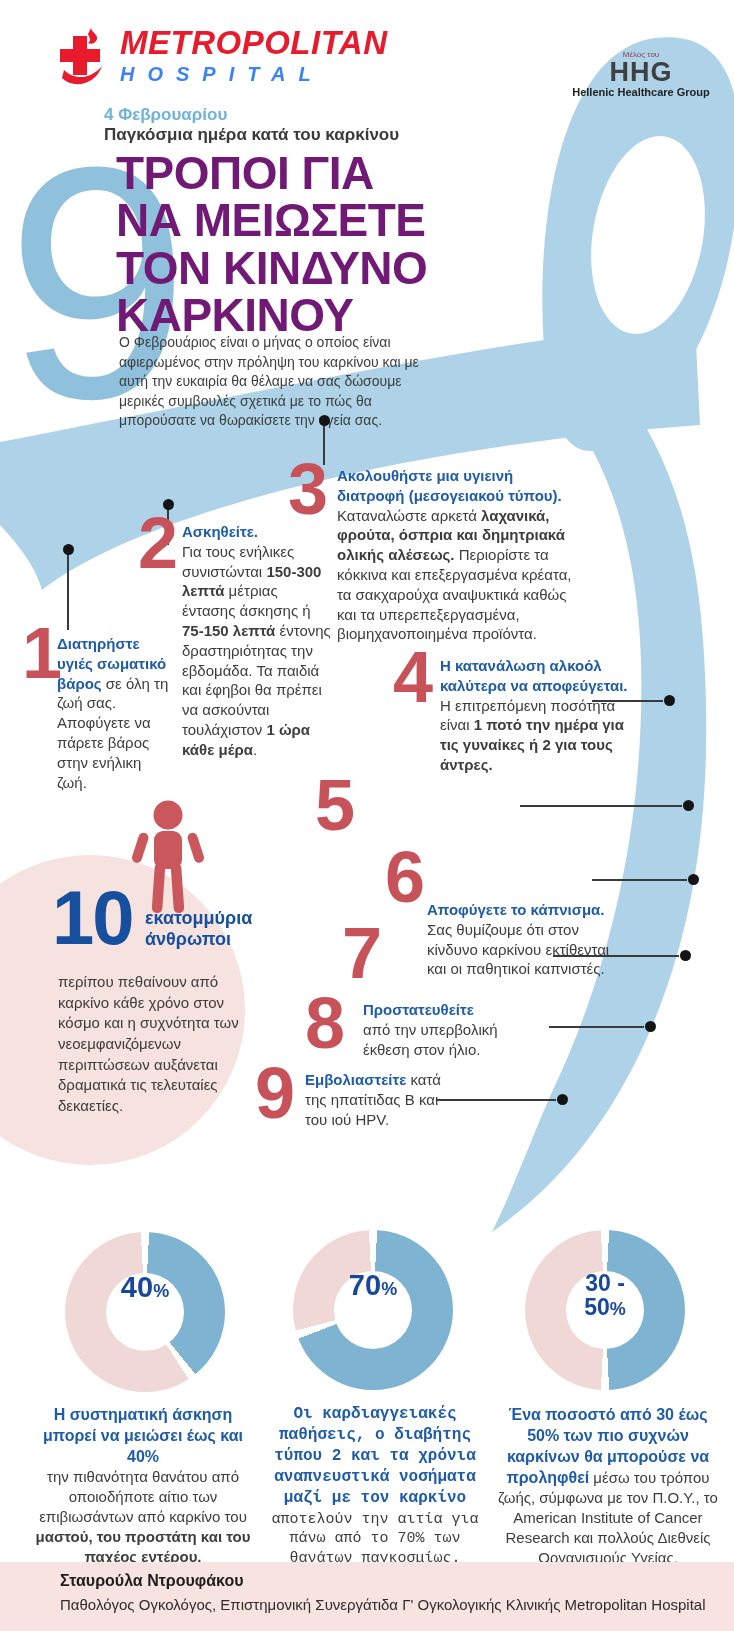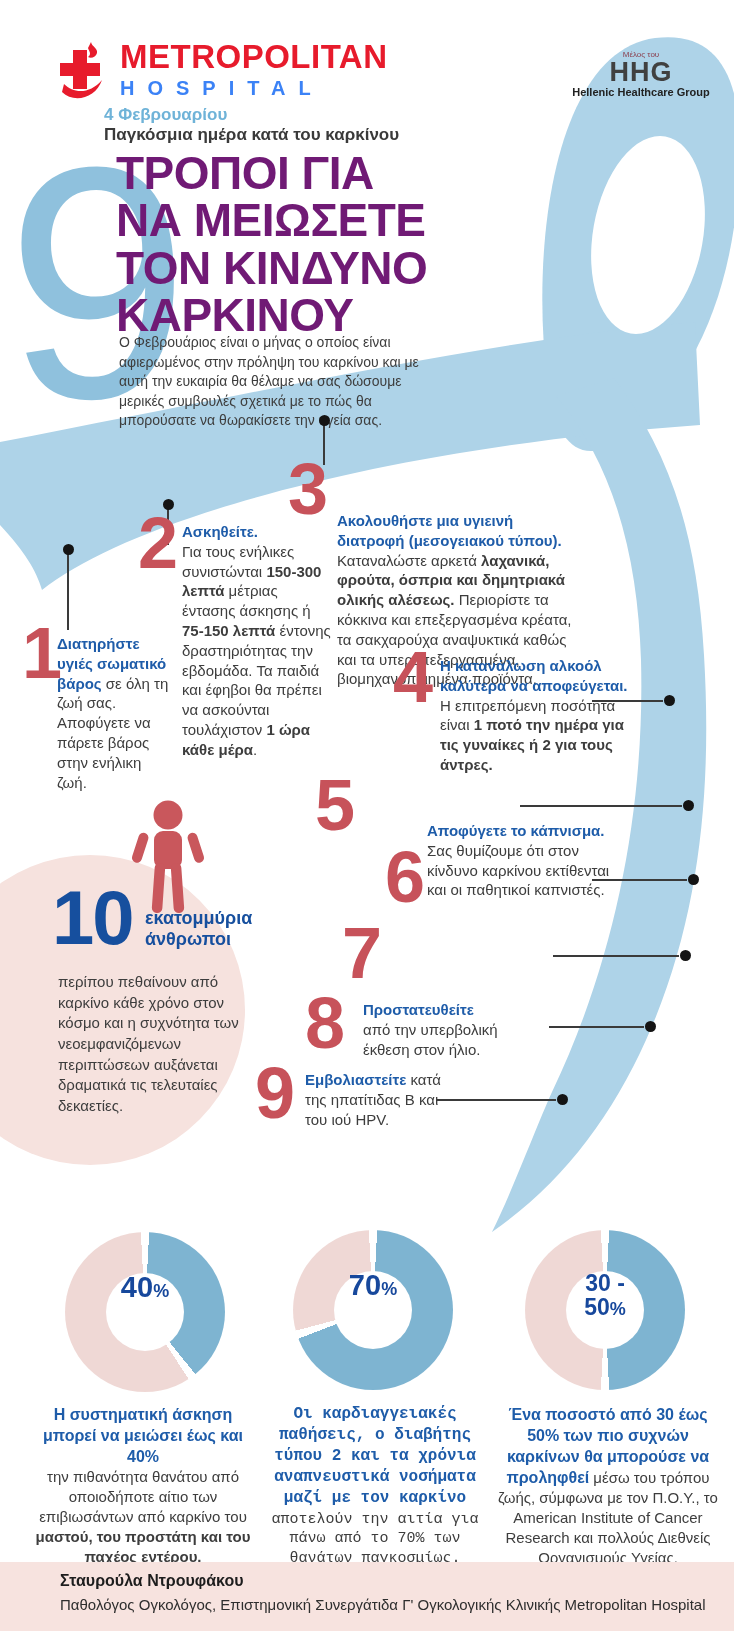--- a/index.html
+++ b/index.html
@@ -1,20 +1,20 @@
 <!DOCTYPE html>
 <html><head>
 <meta charset="utf-8">
 <style>
   html,body{margin:0;padding:0;background:#ffffff;}
   body{font-family:"Liberation Sans",sans-serif;}
   #page{position:relative;width:734px;height:1631px;margin:0 auto;background:#fff;overflow:hidden;}
   .abs{position:absolute;}
   
-  #brand-block{left:58px;top:40px;display:flex;gap:10px;}
+  #brand-block{left:58px;top:26px;display:flex;gap:10px;font-style:italic;}
   #brand-text .brand{font-size:33px;font-weight:bold;color:#e71b2c;letter-spacing:.5px;line-height:1;}
   #brand-text .brand-sub{font-size:20px;font-weight:bold;color:#3b82f6;letter-spacing:13px;margin-top:5px;line-height:1;}
   #hhg{left:556px;top:50px;width:170px;text-align:center;line-height:1.15;}
   #hhg .member{font-size:8px;color:#8a3d4c;}
   #hhg .abbr{font-size:27px;font-weight:bold;color:#404040;letter-spacing:1px;line-height:1;}
   #hhg .full{font-size:11px;font-weight:bold;color:#222;}
   
   #big9{left:6px;top:118px;font-size:330px;line-height:1;color:#8fc1dd;font-weight:400;z-index:1;}
   #date-line{left:104px;top:105px;font-size:17px;font-weight:bold;color:#6fb3d8;z-index:2;}
   #occasion-line{left:104px;top:125px;font-size:17px;font-weight:bold;color:#3a3a3a;z-index:2;}
@@ -121,33 +121,33 @@
   <div class="abs tip-body" style="left:57px;top:634px;width:112px;">
     <span class="t-blue">Διατηρήστε υγιές σωματικό βάρος</span><span> σε όλη τη ζωή σας. Αποφύγετε να πάρετε βάρος στην ενήλικη ζωή.</span>
   </div>
 
   <div class="abs tip-num" style="left:138px;top:512px;">2</div>
   <div class="abs tip-body" style="left:182px;top:522px;width:152px;">
     <span class="t-blue block">Ασκηθείτε.</span><span>Για τους ενήλικες συνιστώνται </span><span class="t-bold">150-300 λεπτά</span><span> μέτριας έντασης άσκησης ή </span><span class="t-bold">75-150 λεπτά</span><span> έντονης δραστηριότητας την εβδομάδα. Τα παιδιά και έφηβοι θα πρέπει να ασκούνται τουλάχιστον </span><span class="t-bold">1 ώρα κάθε μέρα</span><span>.</span>
   </div>
 
   <div class="abs tip-num" style="left:288px;top:458px;">3</div>
-  <div class="abs tip-body" style="left:337px;top:466px;width:235px;margin-top:45px;">
+  <div class="abs tip-body" style="left:337px;top:466px;width:235px;">
     <span class="t-blue block">Ακολουθήστε μια υγιεινή διατροφή (μεσογειακού τύπου).</span><span>Καταναλώστε αρκετά </span><span class="t-bold">λαχανικά, φρούτα, όσπρια και δημητριακά ολικής αλέσεως.</span><span> Περιορίστε τα κόκκινα και επεξεργασμένα κρέατα, τα σακχαρούχα αναψυκτικά καθώς και τα υπερεπεξεργασμένα, βιομηχανοποιημένα προϊόντα.</span>
   </div>
 
   <div class="abs tip-num" style="left:393px;top:646px;">4</div>
   <div class="abs tip-body" style="left:440px;top:656px;width:195px;">
     <span class="t-blue block">Η κατανάλωση αλκοόλ καλύτερα να αποφεύγεται.</span><span>Η επιτρεπόμενη ποσότητα είναι </span><span class="t-bold">1 ποτό την ημέρα για τις γυναίκες ή 2 για τους άντρες.</span>
   </div>
 
   <div class="abs tip-num" style="left:315px;top:774px;">5</div>
 
   <div class="abs tip-num" style="left:385px;top:846px;">6</div>
-  <div class="abs tip-body" style="left:427px;top:821px;width:190px;">
+  <div class="abs tip-body" style="left:427px;top:900px;width:190px;">
     <span class="t-blue block">Αποφύγετε το κάπνισμα.</span><span>Σας θυμίζουμε ότι στον κίνδυνο καρκίνου εκτίθενται και οι παθητικοί καπνιστές.</span>
   </div>
 
   <div class="abs tip-num" style="left:342px;top:922px;">7</div>
 
   <div class="abs tip-num" style="left:305px;top:992px;">8</div>
   <div class="abs tip-body" style="left:363px;top:1000px;width:140px;">
     <span class="t-blue">Προστατευθείτε</span><span> από την υπερβολική έκθεση στον ήλιο.</span>
   </div>
 

